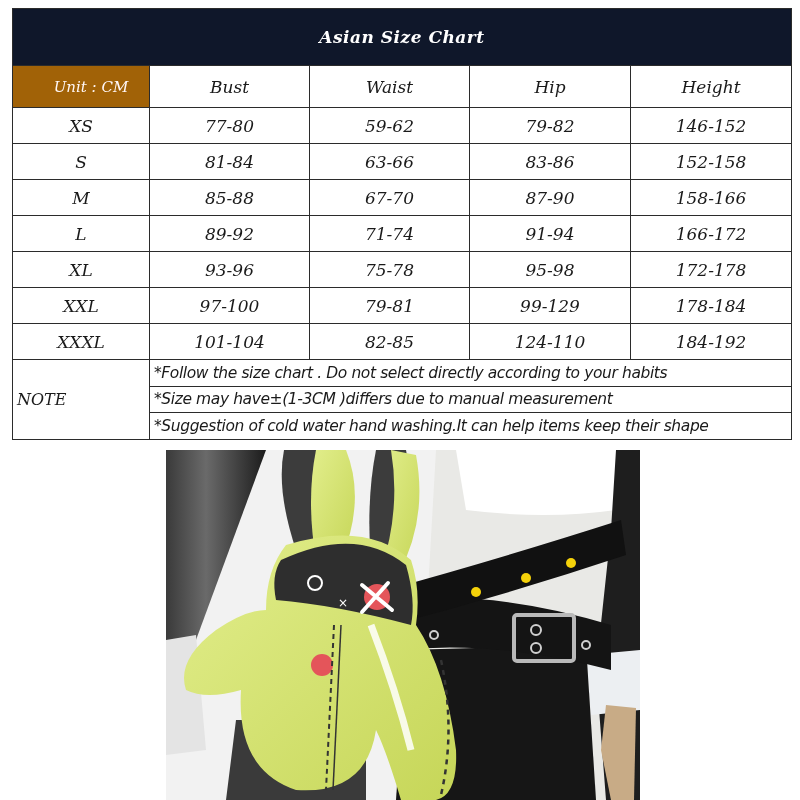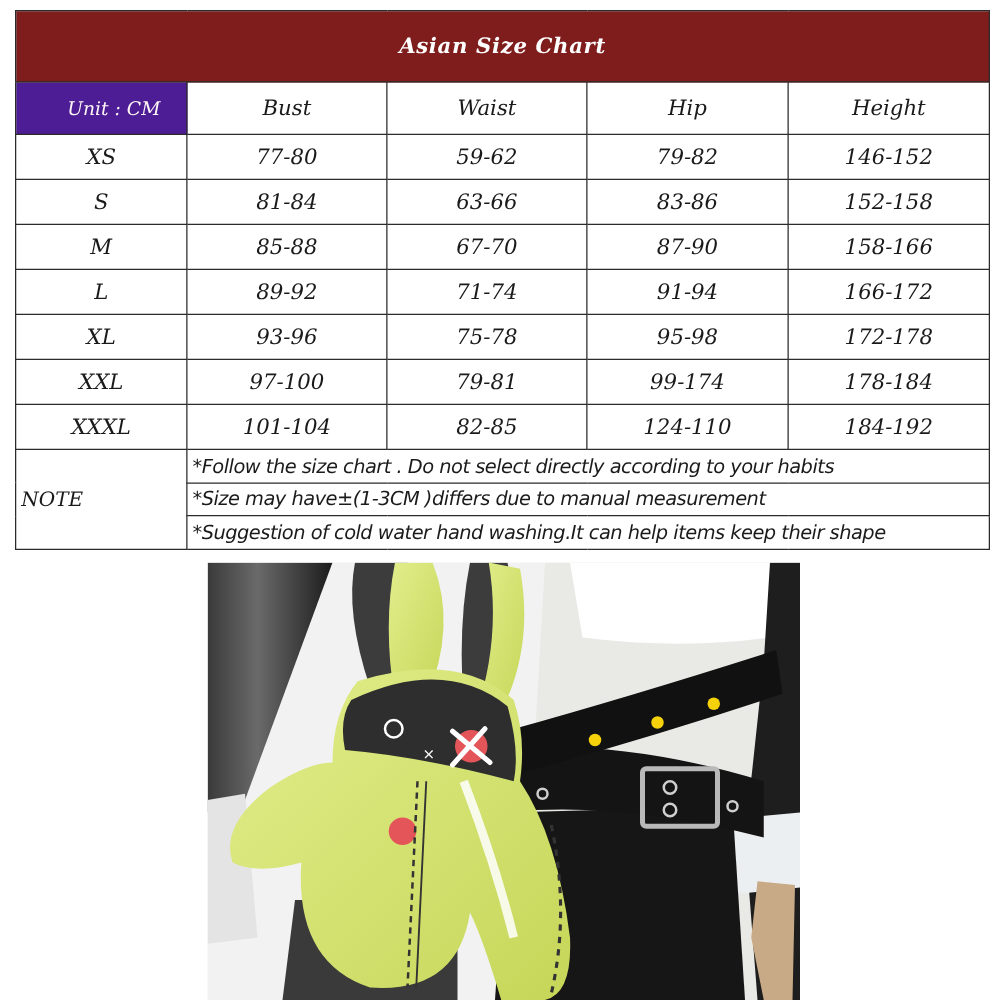--- a/index.html
+++ b/index.html
@@ -5,24 +5,24 @@
   * { box-sizing: border-box; margin: 0; padding: 0; }
   html, body { width: 800px; height: 800px; background: #ffffff; overflow: hidden; }
   body { position: relative; font-family: "DejaVu Serif", serif; color: #1a1a1a; }
 
   .size-table {
     position: absolute; left: 12px; top: 8px; width: 779px;
     border-collapse: collapse; table-layout: fixed;
   }
   .size-table td { border: 1.5px solid #2b2b2b; text-align: center; vertical-align: middle; font-style: italic; font-size: 17px; }
   .title-cell {
-    background: #7f1d1d; color: #ffffff; height: 57px;
+    background: #0f172a; color: #ffffff; height: 57px;
     font-size: 21px; font-weight: bold; letter-spacing: 0.5px;
   }
-  .unit-cell { background: #4c1d95; color: #fff6f5; text-align: left; padding-left: 20px; font-size: 15px !important; height: 42px; }
+  .unit-cell { background: #a16207; color: #fff6f5; text-align: left; padding-left: 20px; font-size: 15px !important; height: 42px; }
   .head-cell { height: 42px; font-size: 17px; margin-left: 13px; }
   .data-row td { height: 36px; }
   .note-label { font-weight: normal; text-align: left !important; padding-left: 4px; font-size: 16px !important; }
   .note-cell {
     text-align: left !important; padding-left: 4px; height: 26.5px;
     font-family: "DejaVu Sans", sans-serif; font-size: 15.5px !important; letter-spacing: -0.4px;
     white-space: nowrap; overflow: hidden;
   }
 
   .photo {
@@ -85,21 +85,21 @@
     <td>XL</td>
     <td>93-96</td>
     <td>75-78</td>
     <td>95-98</td>
     <td>172-178</td>
   </tr>
   <tr class="data-row">
     <td>XXL</td>
     <td>97-100</td>
     <td>79-81</td>
-    <td>99-174</td>
+    <td>99-129</td>
     <td>178-184</td>
   </tr>
   <tr class="data-row">
     <td>XXXL</td>
     <td>101-104</td>
     <td>82-85</td>
     <td>124-110</td>
     <td>184-192</td>
   </tr>
   <tr>

